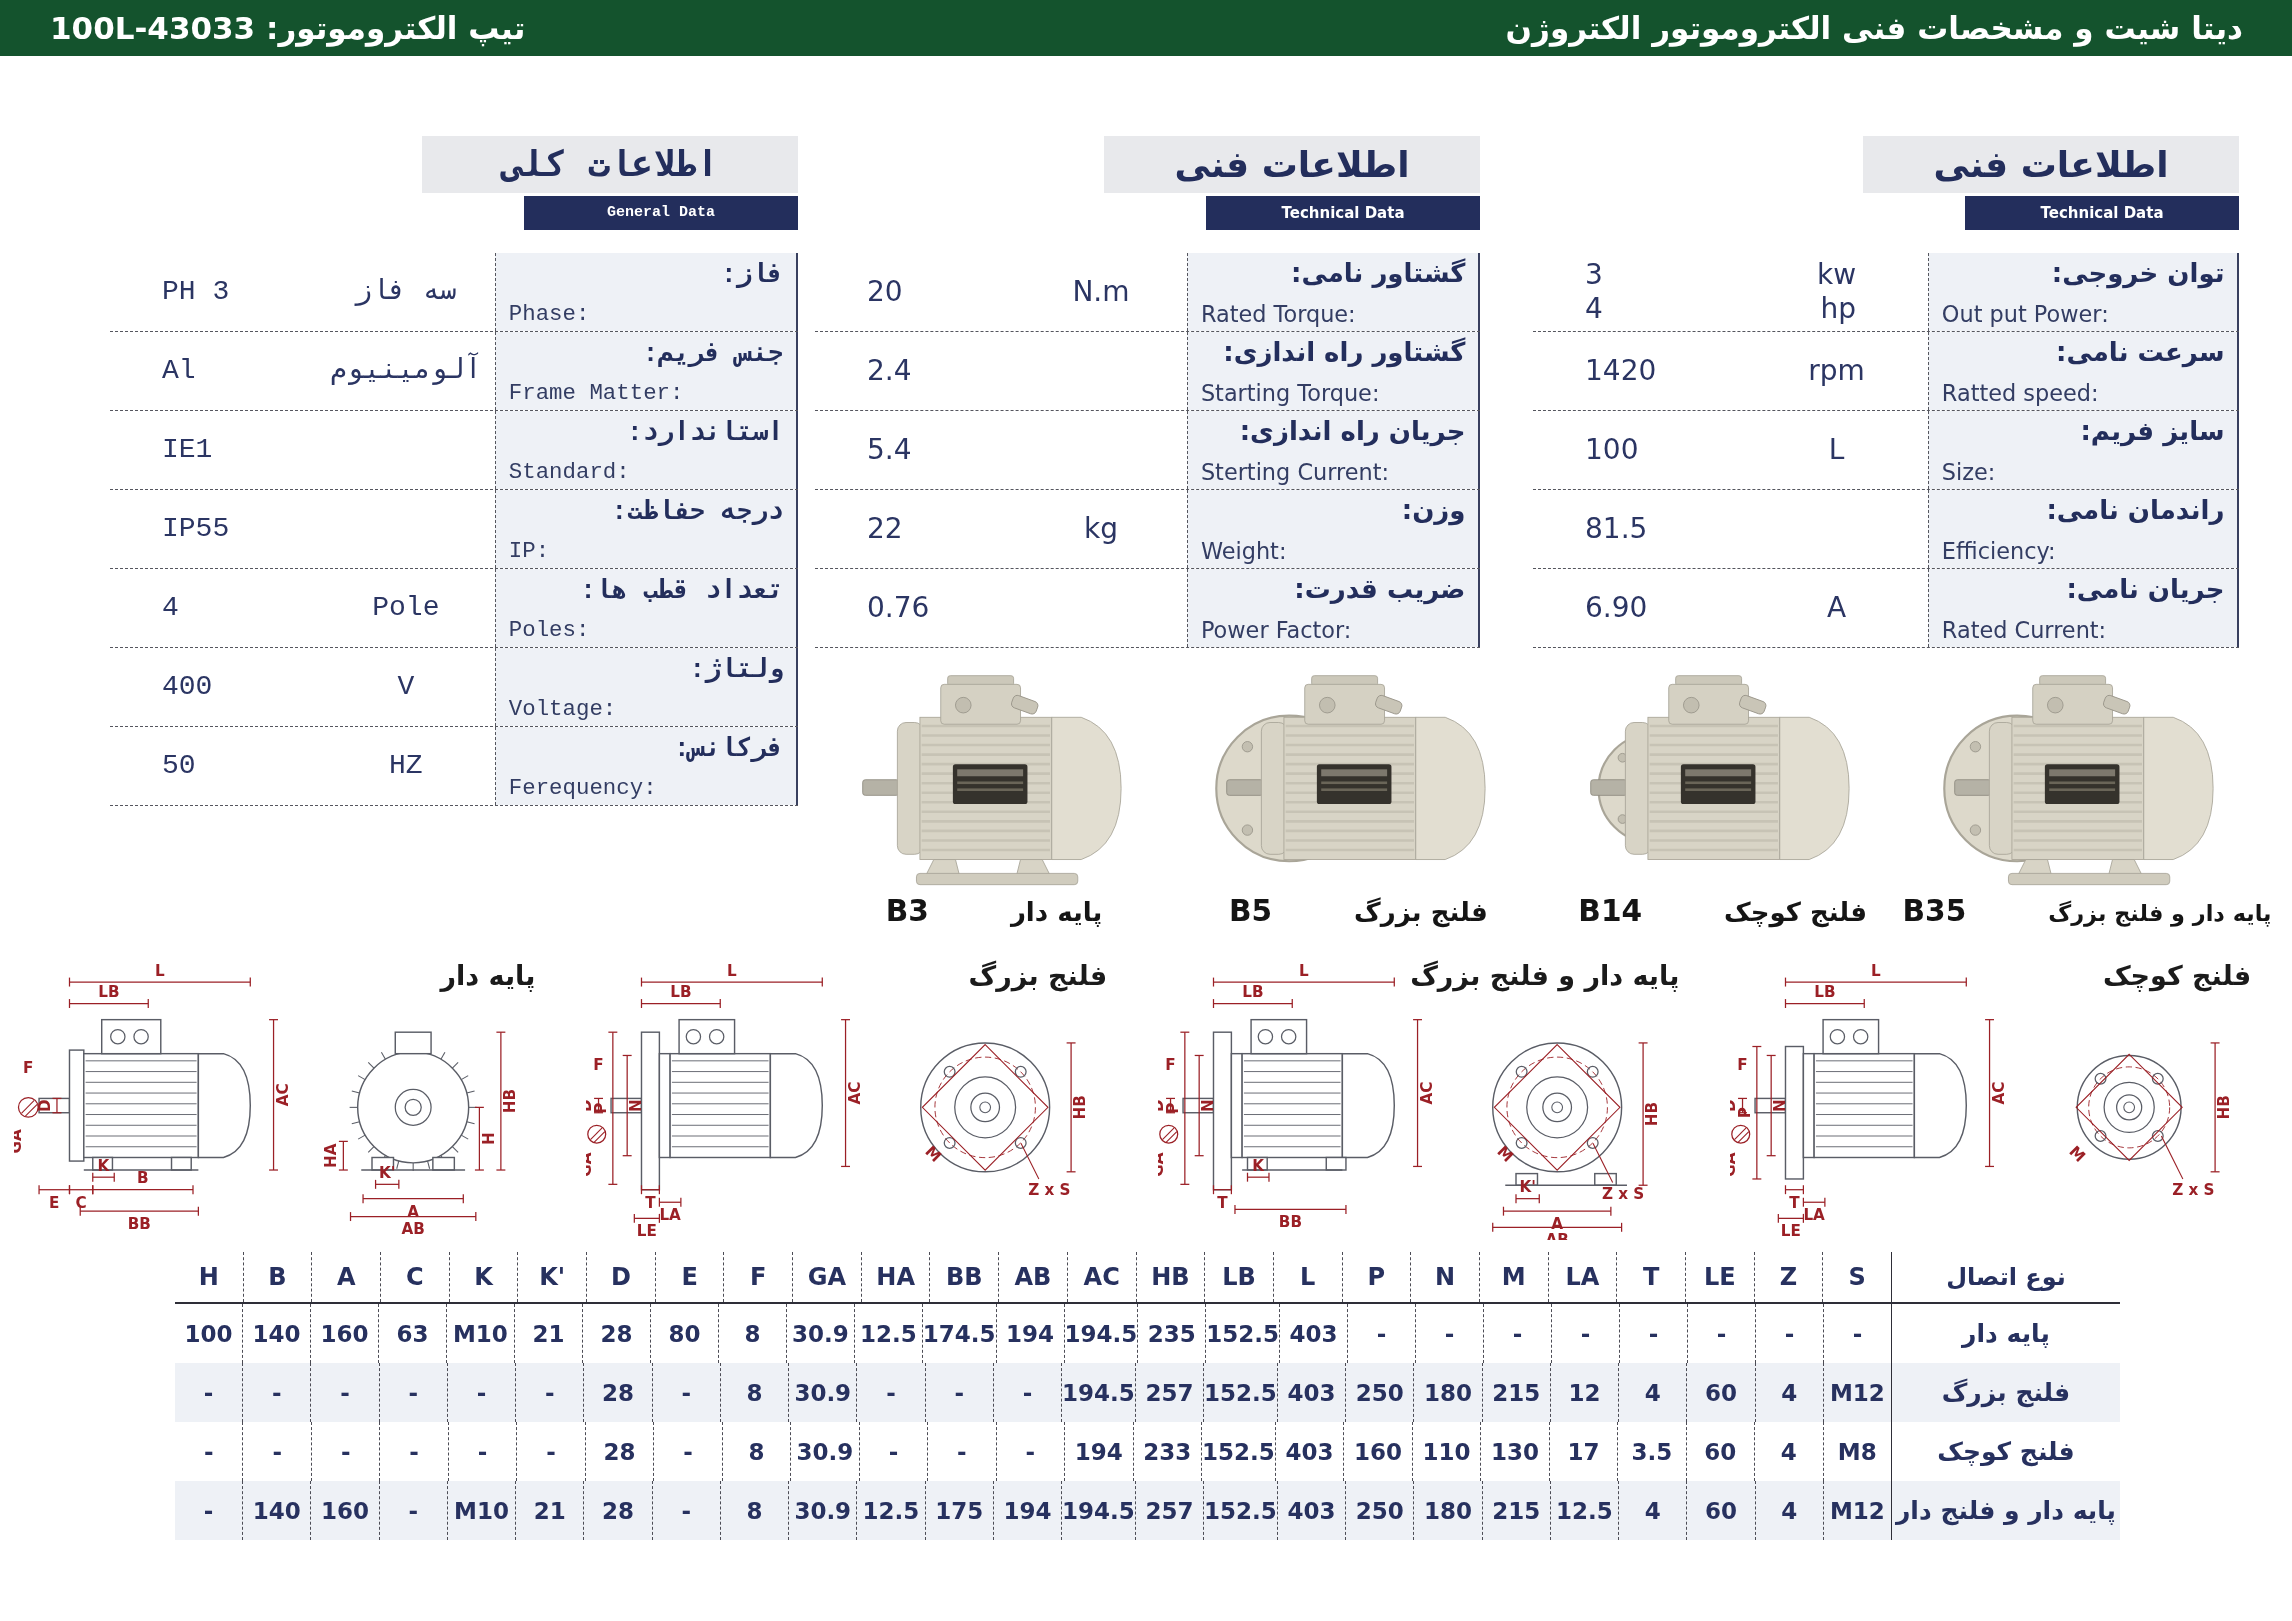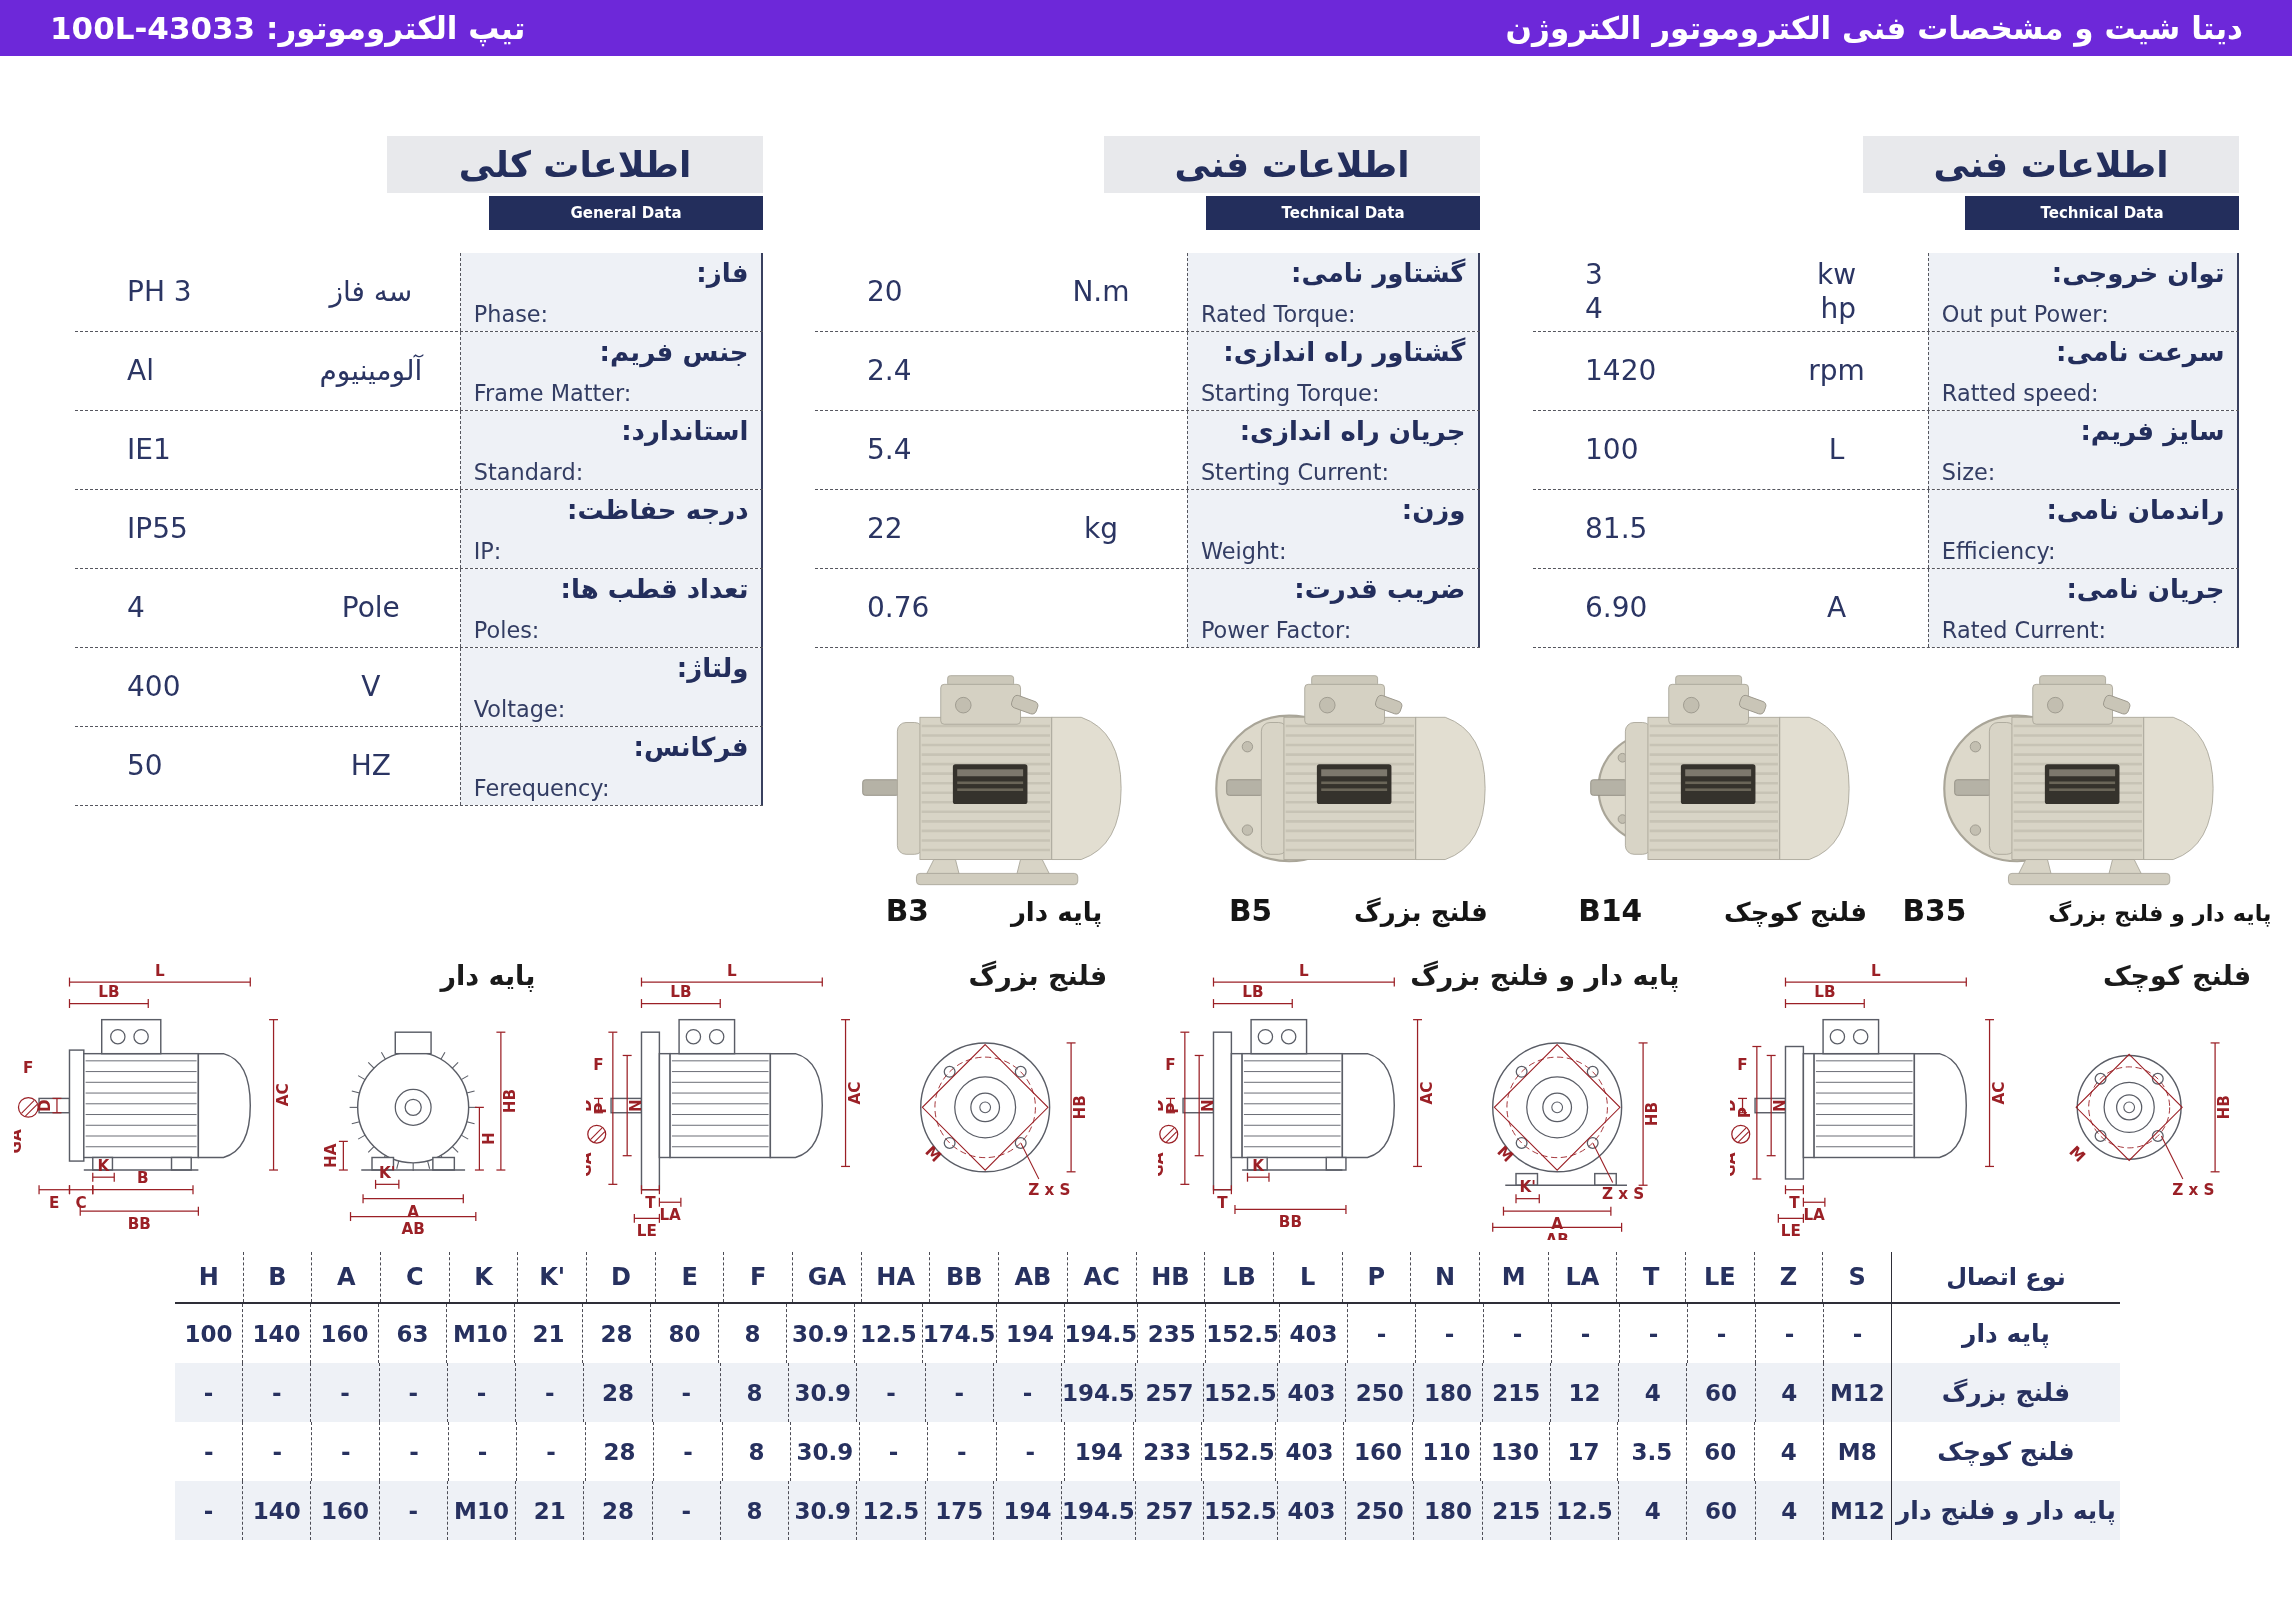--- a/index.html
+++ b/index.html
@@ -4,29 +4,29 @@
 <style>
   html,body{margin:0;padding:0;}
   body{
     width:2293px;height:1621px;position:relative;overflow:hidden;
     background:#ffffff;color:#27315f;
     font-family:"DejaVu Sans","Liberation Sans",sans-serif;
   }
   
   .topbar{
     position:absolute;top:0;left:0;width:2293px;height:56px;
-    background:#6d28d9;display:flex;justify-content:space-between;align-items:center;
+    background:#14532d;display:flex;justify-content:space-between;align-items:center;
     padding:0 50px;box-sizing:border-box;
   }
   .topbar .t{color:#ffffff;font-weight:bold;font-size:31px;white-space:nowrap;}
   .topbar .t.rtl{direction:rtl;}
 
   
   .info-col{position:absolute;top:136px;}
-  #col-general{left:75px;width:688px;}
+  #col-general{left:110px;width:688px;font-family:Liberation Mono, monospace;}
   #col-tech2{left:815px;width:665px;}
   #col-tech1{left:1533px;width:706px;}
   .col-title{
     margin-left:auto;width:376px;height:57px;background:#e8e9ec;
     display:flex;align-items:center;justify-content:center;
     font-size:36px;font-weight:bold;color:#232e5c;direction:rtl;
   }
   .col-en{
     margin-left:auto;width:274px;height:34px;background:#232e5c;color:#fff;
     display:flex;align-items:center;justify-content:center;

